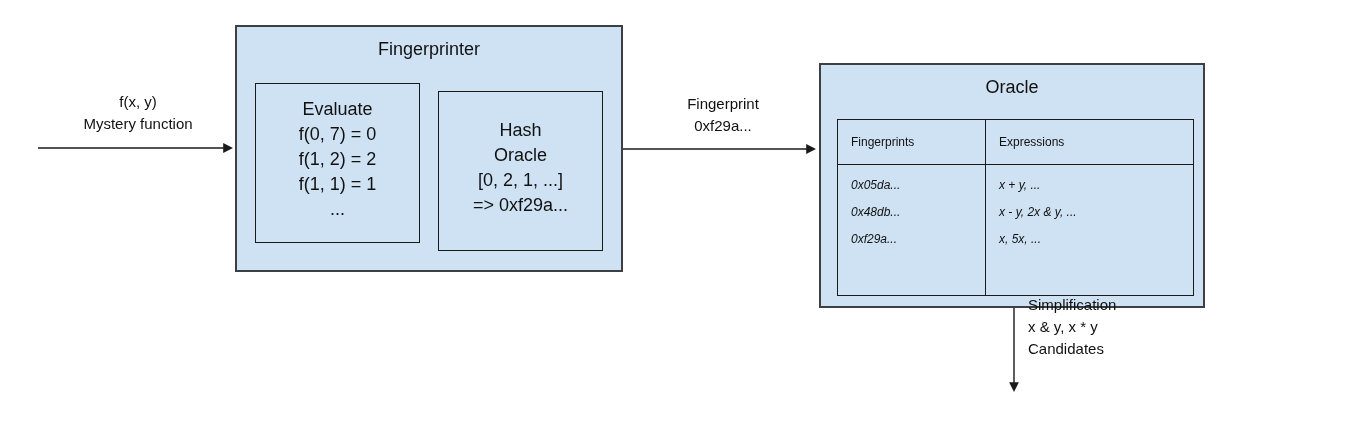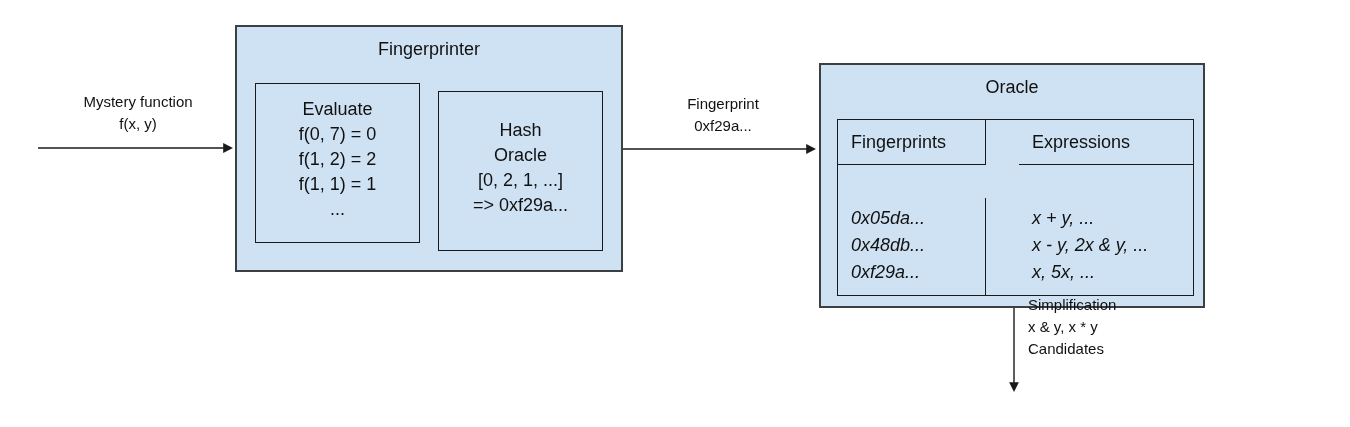--- a/index.html
+++ b/index.html
@@ -55,22 +55,21 @@
   }
   .center { text-align: center; }
   .oracle-table {
     position: absolute;
     background: var(--box-fill, #cfe2f3);
     border: 1.5px solid var(--line-color, #1a1a1a);
     box-sizing: border-box;
     display: grid;
     grid-template-columns: 148px 1fr;
     grid-template-rows: 45px 1fr;
-    font-size: 18px;
-    gap: 33px;
+    font-size: 12px;
   }
   .th {
     display: flex;
     align-items: center;
     padding-left: 13px;
     border-bottom: 1.5px solid var(--line-color, #1a1a1a);
     box-sizing: border-box;
   }
   .col-divider { border-right: 1.5px solid var(--line-color, #1a1a1a); }
   .td {
@@ -92,22 +91,22 @@
     </defs>
     <line x1="38" y1="148" x2="231" y2="148" marker-end="url(#ah)"></line>
     <line x1="236" y1="150" x2="250" y2="164" marker-end="url(#ah)"></line>
     <line x1="421" y1="168" x2="433" y2="168" marker-end="url(#ah)"></line>
     <line x1="604" y1="166" x2="618" y2="152" marker-end="url(#ah)"></line>
     <line x1="623" y1="149" x2="814" y2="149" marker-end="url(#ah)"></line>
     <line x1="1014" y1="271" x2="1014" y2="390" marker-end="url(#ah)"></line>
   </svg>
 
   <div class="small-label center" style="left:40px; top:91px; width:196px;">
+    <div>f(x, y)</div>
     <div>Mystery function</div>
-    <div>f(x, y)</div>
   </div>
 
   <div class="bigbox" style="left:235px; top:25px; width:388px; height:247px;text-decoration:underline;">
     <div class="box-title">Fingerprinter</div>
 
     <div class="innerbox pad-eval" style="left:18px; top:56px; width:165px; height:160px;">
       <div class="line">Evaluate</div>
       <div class="line">f(0, 7) = 0</div>
       <div class="line">f(1, 2) = 2</div>
       <div class="line">f(1, 1) = 1</div>

